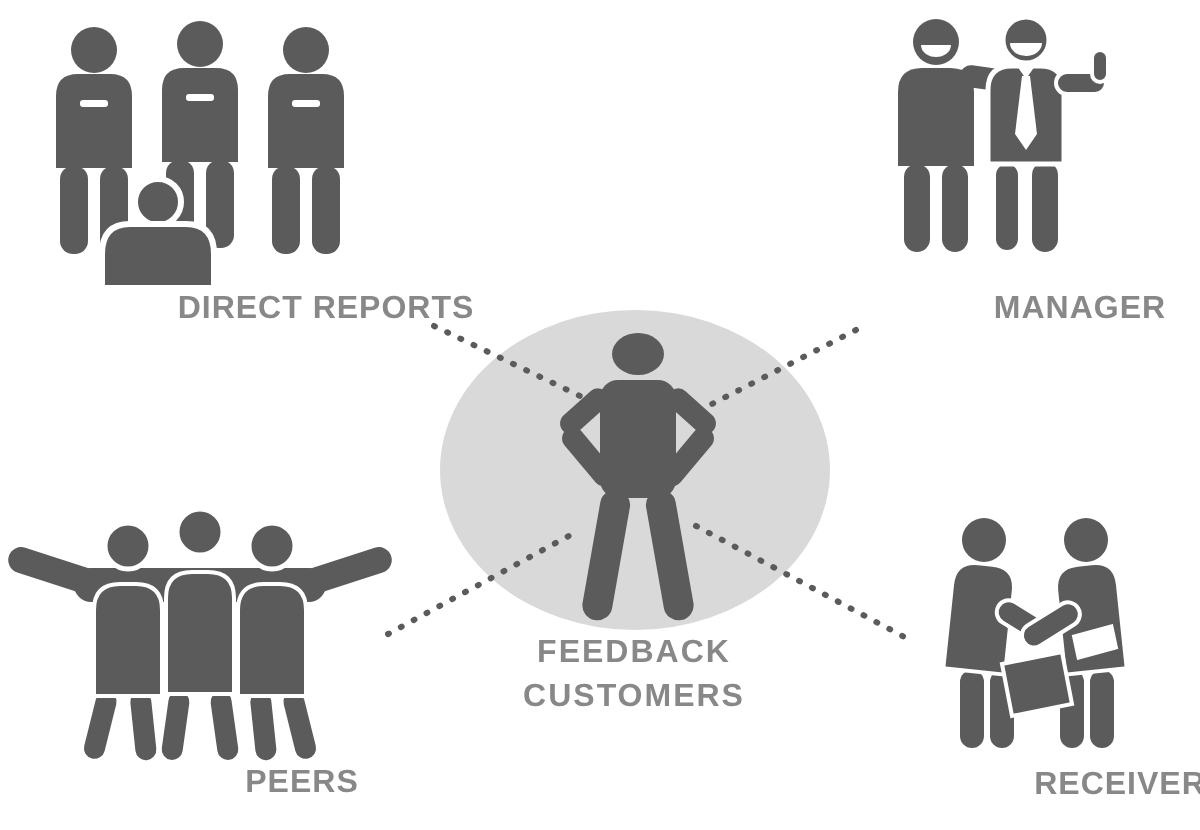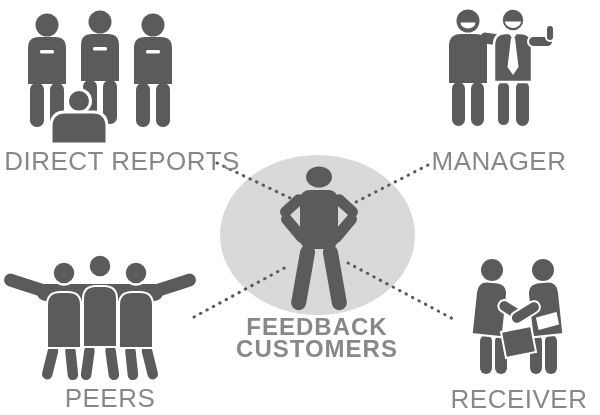--- a/index.html
+++ b/index.html
@@ -8,23 +8,23 @@
   .ellipse{position:absolute;left:220px;top:155px;width:195px;height:160px;
            border-radius:50%;background:var(--ellipse,#d9d9d9);z-index:1;}
   .connectors{position:absolute;left:0;top:0;width:600px;height:415px;z-index:2;}
   .connector{stroke:var(--connector,#5b5b5b);stroke-width:3;stroke-dasharray:.5 6.8;
              stroke-linecap:round;fill:none;}
   .icon{position:absolute;z-index:3;overflow:visible;}
   .fg{fill:var(--figure,#5b5b5b);}
   .fgw{fill:var(--figure,#5b5b5b);stroke:#fff;}
   .wh{fill:#fff;}
   .whs{fill:#fff;stroke:var(--figure,#5b5b5b);}
-  .label{position:absolute;transform:translateX(-50%);font-weight:normal;font-size:26px;
-         color:var(--label,#888);letter-spacing:.5px;white-space:nowrap;z-index:4;}
-  .center-label{position:absolute;transform:translateX(-50%);font-weight:bold;font-size:24px;
+  .label{position:absolute;transform:translateX(-50%);font-weight:bold;font-size:16px;
+         color:var(--label,#888);letter-spacing:.5px;white-space:nowrap;z-index:4;margin-left:41px;}
+  .center-label{position:absolute;transform:translateX(-50%);font-weight:bold;font-size:16px;
          line-height:22px;color:var(--label,#888);letter-spacing:1px;text-align:center;
          white-space:nowrap;z-index:4;}
 </style>
 </head>
 <body>
 
 <div class="stage">
 
   <div class="ellipse"></div>
 

